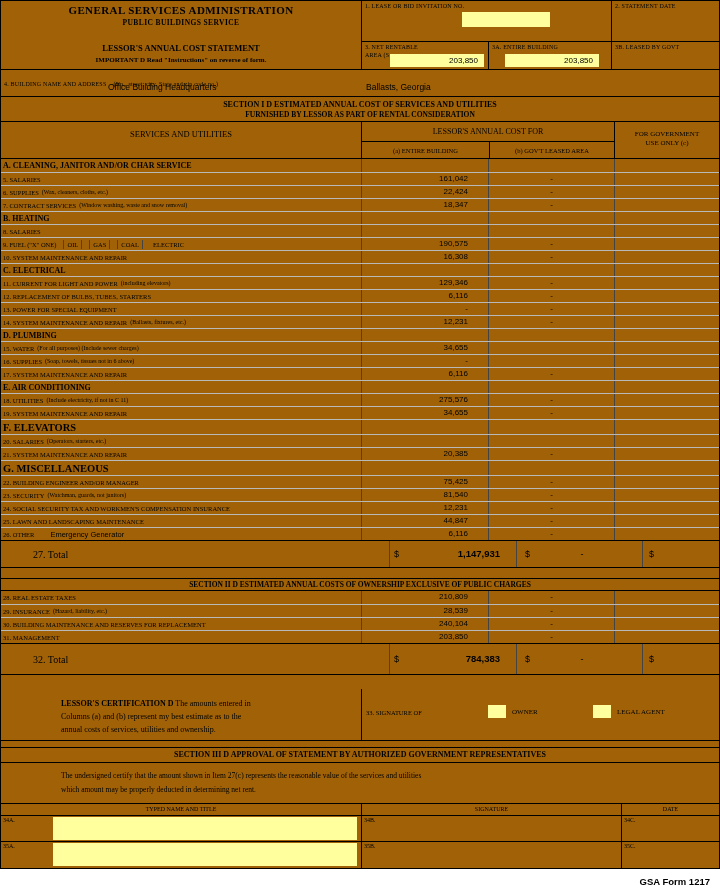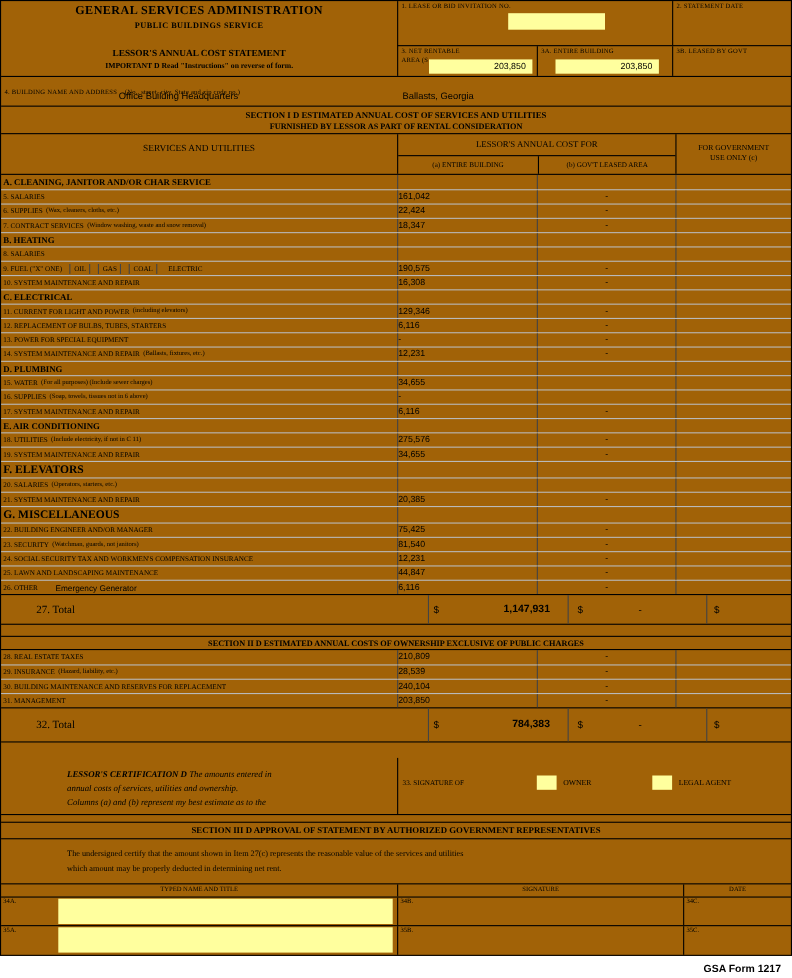--- a/index.html
+++ b/index.html
@@ -50,21 +50,21 @@
   .m2 .b { flex: 1; border-left: 1px solid #000; display: flex; align-items: center; justify-content: center; font-size: 6.5px; }
   .h-c { flex: 1; border-left: 1px solid #000; text-align: center; padding-top: 8px; font-size: 7px; line-height: 9px; }
 
   
   .trow { display: flex; height: 13px; border-top: 1px solid #b9b9b9; }
   [data-name="section1-rows"] .trow:first-child,
   [data-name="section2-rows"] .trow:first-child { border-top: none; }
   .trow.big { height: 15px; }
   .cell { overflow: hidden; }
   .lab { width: 360px; padding-left: 2px; display: flex; align-items: center; }
-  .ca { width: 127px; border-left: 1px solid #444; padding-right: 20px; font-family: "Liberation Sans", sans-serif; font-size: 8px; line-height: 12px; }
+  .ca { width: 127px; border-left: 1px solid #444; text-align: right; padding-right: 20px; font-family: "Liberation Sans", sans-serif; font-size: 8px; line-height: 12px; }
   .cb { width: 126px; border-left: 1px solid #444; text-align: center; font-family: "Liberation Sans", sans-serif; font-size: 8px; line-height: 12px; }
   .cc { flex: 1; border-left: 1px solid #444; }
   .item .lbl { font-size: 6.5px; }
   .note { font-size: 6px; margin-left: 3px; }
   .sect .lbl { font-weight: bold; font-size: 8px; }
   .sect.big .lbl { font-size: 10.5px; }
   .extra { font-family: "Liberation Sans", sans-serif; font-size: 7.5px; margin-left: 16px; }
   .fuel-opts { display: flex; gap: 7px; margin-left: 7px; font-size: 6.5px; }
   .fuel-opt { padding: 0 3px; border-left: 1px solid #444; border-right: 1px solid #444; line-height: 9px; }
   .fuel-opt.last { border: none; }
@@ -82,21 +82,21 @@
 
   .spacer10 { height: 10px; }
   .gap14 { height: 14px; }
   .gap6 { height: 6px; }
 
   .secbar { height: 13px; border-top: 1px solid #000; border-bottom: 1px solid #000; text-align: center; font-weight: bold; font-size: 7.5px; line-height: 11px; }
 
   
   .cert { height: 52px; border-bottom: 1px solid #000; display: flex; }
   .cert-left { width: 360px; padding: 8px 0 0 60px; }
-  .cert-left .cl { font-size: 8px; line-height: 13px; font-style: italic; }
+  .cert-left .cl { font-size: 8px; line-height: 13px; }
   .cert-left .b { font-weight: bold; }
   .cert-right { flex: 1; border-left: 1px solid #000; position: relative; font-size: 6.5px; }
   .sig-label { position: absolute; left: 4px; top: 20px; }
   .chk { position: absolute; top: 16px; width: 18px; height: 13px; display: inline-block; }
   .chk1 { left: 126px; }
   .owner { position: absolute; left: 150px; top: 19px; font-size: 7px; }
   .chk2 { left: 231px; }
   .agent { position: absolute; left: 255px; top: 19px; font-size: 7px; }
 
   
@@ -501,22 +501,22 @@
       </div>
     </div>
 
     <div class="gap14" data-name="spacer"></div>
 
     <div class="cert" data-name="lessor-certification">
       <div class="cert-left" data-name="certification-text">
         <div class="cl">
           <span class="b" data-name="certification-heading">LESSOR'S CERTIFICATION D</span><span data-name="certification-line1"> The amounts entered in</span>
         </div>
+        <div class="cl" data-name="certification-line2">Columns (a) and (b) represent my best estimate as to the</div>
         <div class="cl" data-name="certification-line3">annual costs of services, utilities and ownership.</div>
-        <div class="cl" data-name="certification-line2">Columns (a) and (b) represent my best estimate as to the</div>
       </div>
       <div class="cert-right" data-name="signature-of-cell">
         <span class="sig-label" data-name="signature-of-label">33. SIGNATURE OF</span>
         <span class="chk chk1 yellow" data-name="owner-checkbox"></span>
         <span class="owner" data-name="owner-label">OWNER</span>
         <span class="chk chk2 yellow" data-name="legal-agent-checkbox"></span>
         <span class="agent" data-name="legal-agent-label">LEGAL AGENT</span>
       </div>
     </div>
 

